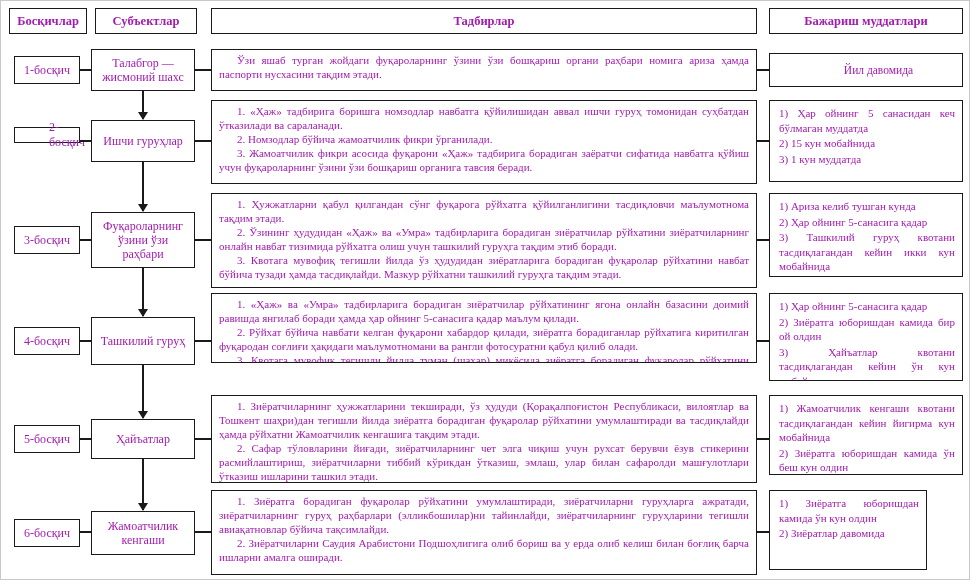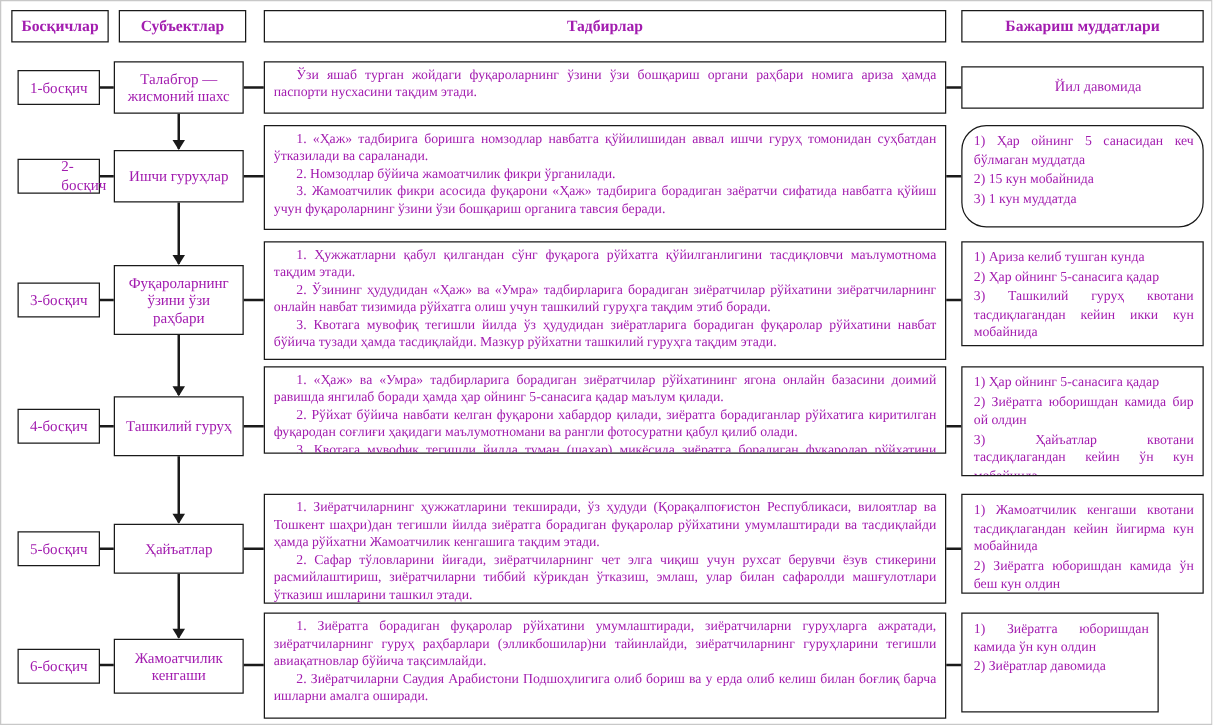--- a/index.html
+++ b/index.html
@@ -38,28 +38,28 @@
     <p>Ўзи яшаб турган жойдаги фуқароларнинг ўзини ўзи бошқариш органи раҳбари номига ариза ҳамда паспорти нусхасини тақдим этади.</p>
   </div>
   <div class="box dlc" style="left:768px;top:52px;width:194px;height:34px;">Йил давомида</div>
   <div class="hline" style="left:79px;top:68px;width:11px;"></div>
   <div class="hline" style="left:194px;top:68px;width:16px;"></div>
   <div class="hline" style="left:756px;top:68px;width:12px;"></div>
   <div class="varrow" style="left:141px;top:90px;height:28px;">
       <div class="head"></div>
     </div>
 
-  <div class="box stage" style="left:13px;top:126px;width:66px;height:28px;padding-left:40px;">2-босқич</div>
+  <div class="box stage" style="left:13px;top:126px;width:66px;height:16px;padding-left:40px;">2-босқич</div>
   <div class="box subj" style="left:90px;top:119px;width:104px;height:42px;">Ишчи гуруҳлар</div>
   <div class="box acts" style="left:210px;top:99px;width:546px;height:84px;">
     <p>1. «Ҳаж» тадбирига боришга номзодлар навбатга қўйилишидан аввал ишчи гуруҳ томонидан суҳбатдан ўтказилади ва сараланади.</p>
     <p>2. Номзодлар бўйича жамоатчилик фикри ўрганилади.</p>
     <p>3. Жамоатчилик фикри асосида фуқарони «Ҳаж» тадбирига борадиган заёратчи сифатида навбатга қўйиш учун фуқароларнинг ўзини ўзи бошқариш органига тавсия беради.</p>
   </div>
-  <div class="box dls" style="left:768px;top:99px;width:194px;height:82px;border-radius:20px;">
+  <div class="box dls" style="left:768px;top:99px;width:194px;height:82px;">
     <div class="dl">1) Ҳар ойнинг 5 санасидан кеч бўлмаган муддатда</div>
     <div class="dl">2) 15 кун мобайнида</div>
     <div class="dl">3) 1 кун муддатда</div>
   </div>
   <div class="hline" style="left:79px;top:139px;width:11px;"></div>
   <div class="hline" style="left:194px;top:139px;width:16px;"></div>
   <div class="hline" style="left:756px;top:139px;width:12px;"></div>
   <div class="varrow" style="left:141px;top:161px;height:49px;">
       <div class="head"></div>
     </div>

